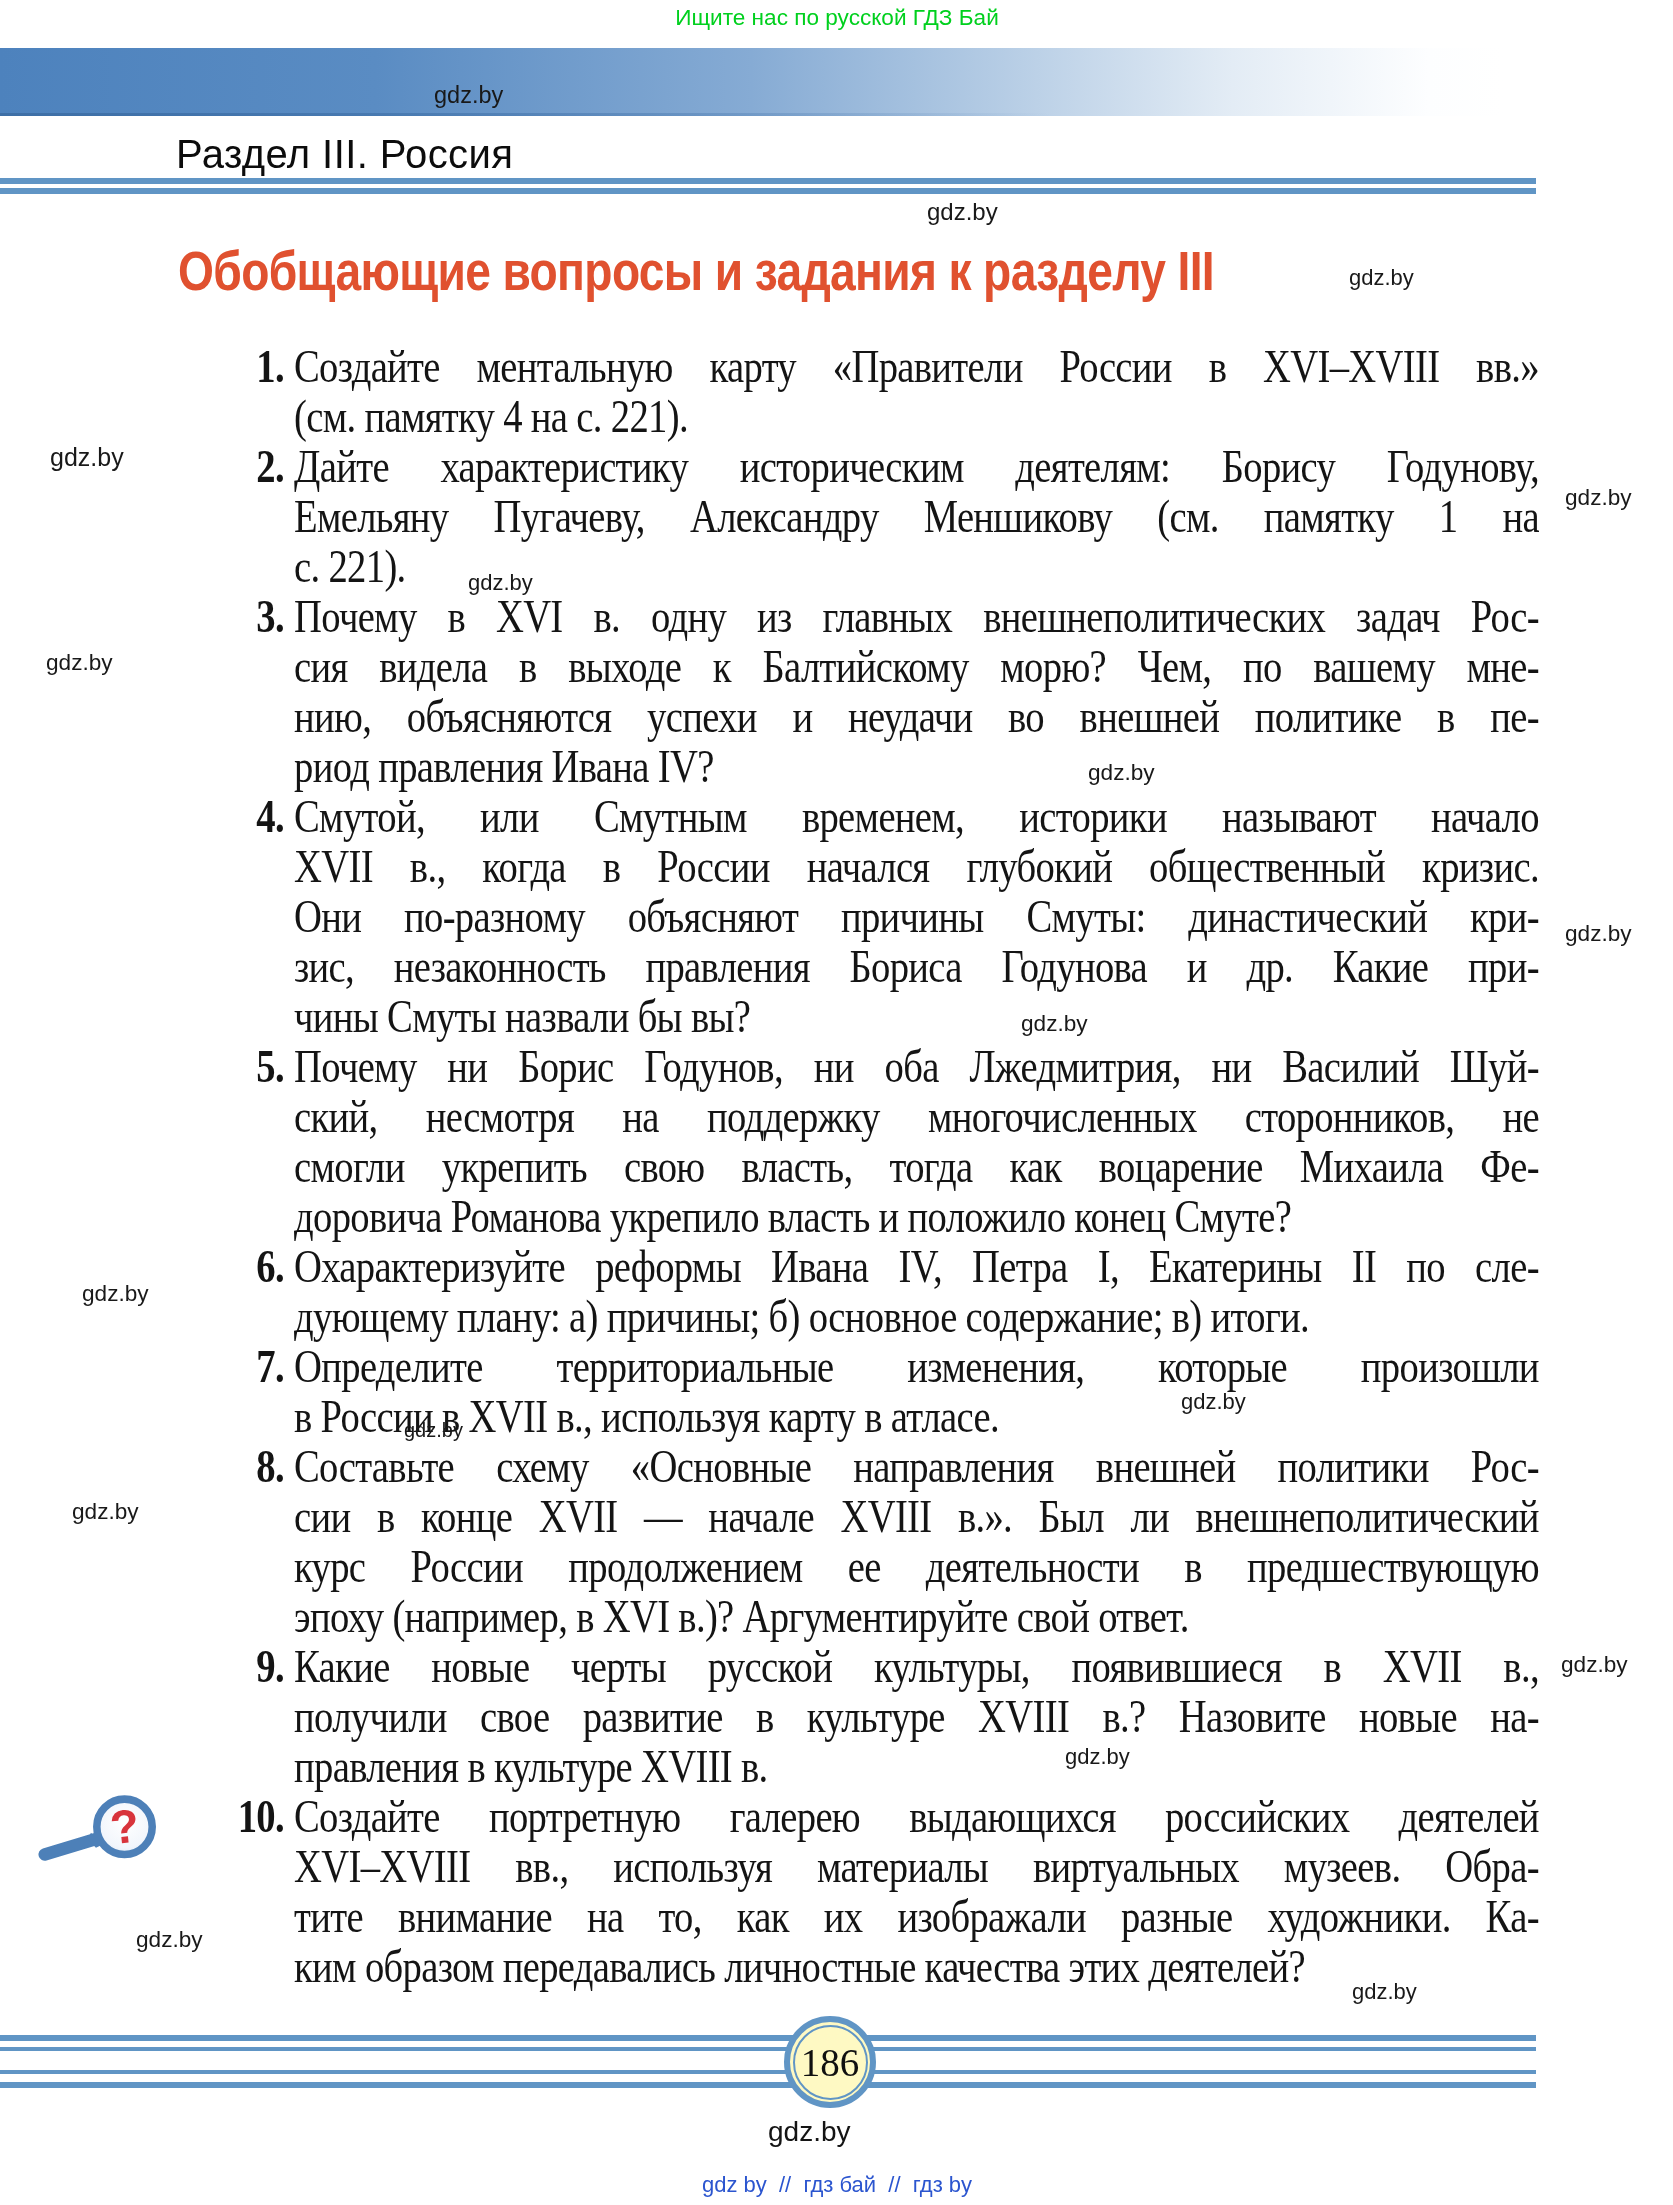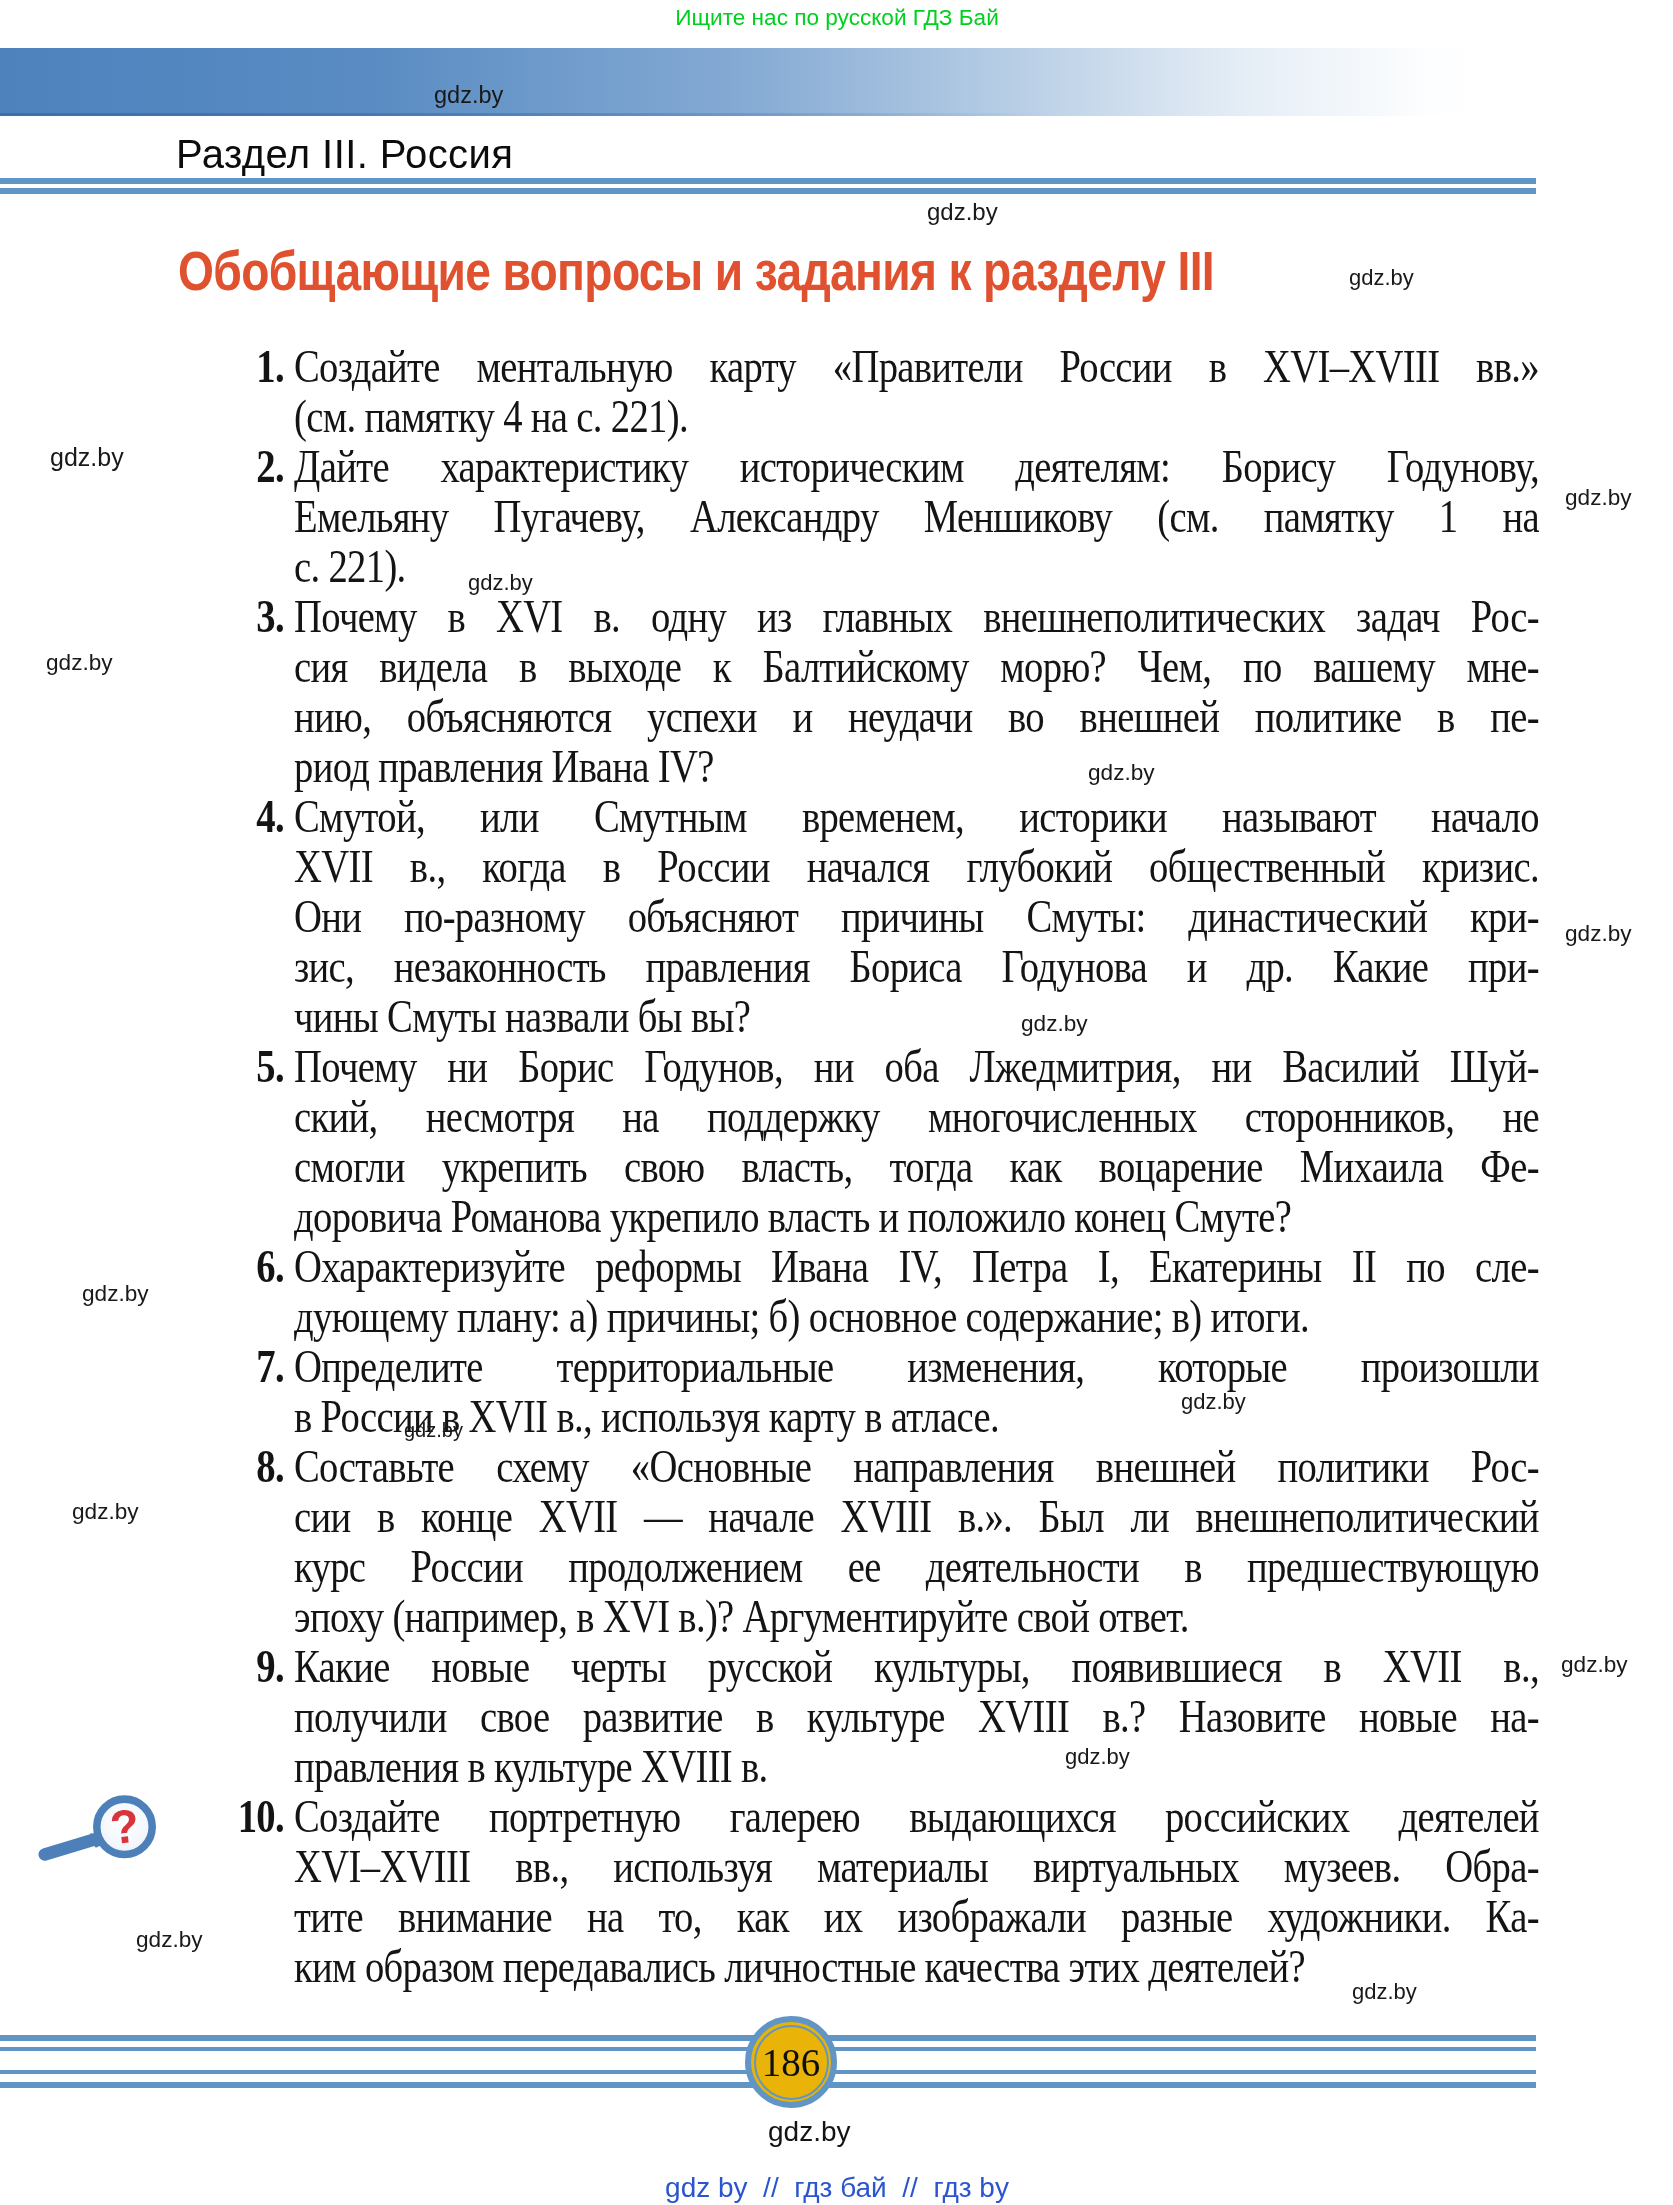--- a/index.html
+++ b/index.html
@@ -48,36 +48,36 @@
     position:absolute;left:0;top:0;width:138px;text-align:right;
     font-weight:bold;
   }
   .line{height:50px;white-space:nowrap;}
   .line.jl{
     text-align:justify;white-space:normal;overflow:hidden;text-justify:inter-word;
   }
   .line.jl::after{content:"";display:inline-block;width:100%;height:0;}
   .magnifier{position:absolute;left:32px;top:1784px;}
   .page-circle{
-    position:absolute;left:745px;top:2016px;width:80px;height:80px;
-    border:6.7px solid #6095c5;border-radius:50%;background:#eab308;z-index:5;
+    position:absolute;left:784px;top:2016px;width:80px;height:80px;
+    border:6.7px solid #6095c5;border-radius:50%;background:#fef9c3;z-index:5;
     display:flex;align-items:center;justify-content:center;
   }
   .page-circle .inner{
     position:absolute;left:2.5px;top:2.5px;right:2.5px;bottom:2.5px;
     border:2.5px solid #6095c5;border-radius:50%;
   }
   .page-circle .pnum{
     position:relative;font-family:"Liberation Serif", serif;font-size:39px;
     color:#101010;
   }
   .footer-wm{position:absolute;left:768px;top:2116px;font-size:28px;color:#141414;}
   .footer-links{
     position:absolute;top:2172px;left:0;width:100%;text-align:center;
-    font-size:28px;color:#2b55cf;white-space:pre;
+    font-size:22px;color:#2b55cf;white-space:pre;
   }
 </style>
 </head>
 <body>
 
 <div class="promo">Ищите нас по русской ГДЗ Бай</div>
 
 <div class="topbar">
   <div class="topbar-edge"></div>
 </div>

